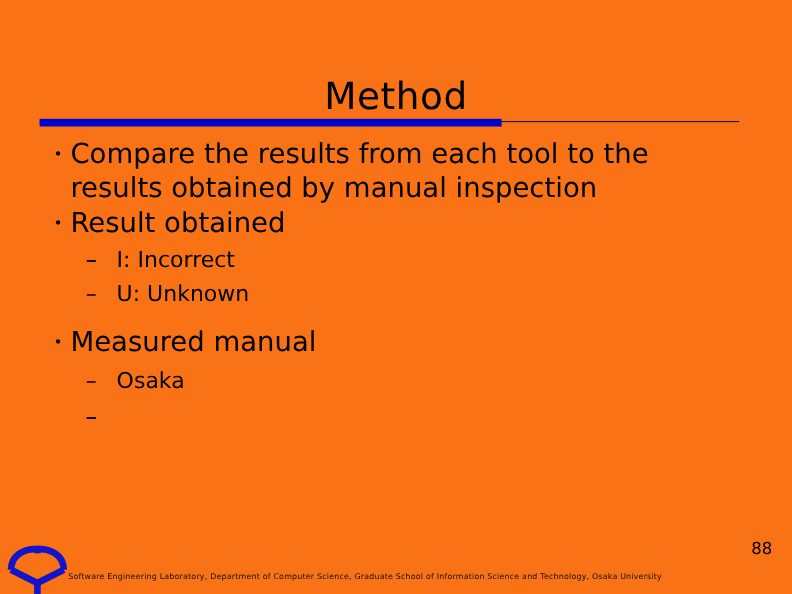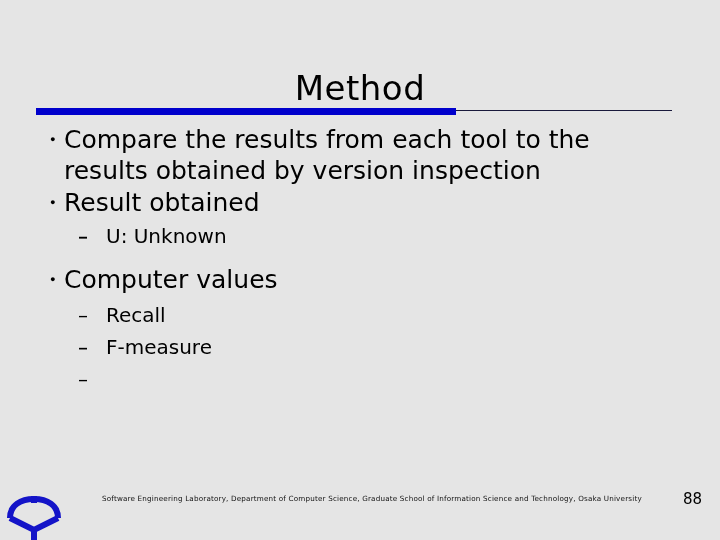--- a/index.html
+++ b/index.html
@@ -4,21 +4,21 @@
 <style>
   html, body {
     margin: 0;
     padding: 0;
     background: #ffffff;
   }
   .slide {
     position: relative;
     width: 720px;
     height: 540px;
-    background: #e5e5e5;
+    background: #f97316;
     overflow: hidden;
     font-family: "DejaVu Sans", sans-serif;
     color: #000000;
     -webkit-font-smoothing: none;
   }
 
   
   .title {
     position: absolute;
     left: 0;
@@ -115,28 +115,27 @@
     left: 6px;
     bottom: 0px;
     width: 56px;
     height: 44px;
   }
 
   
   .footer-text {
     position: absolute;
     left: 62px;
-    top: 494px;
+    top: 519px;
     font-size: 7.2px;
     line-height: 10px;
     letter-spacing: 0.18px;
     color: #111111;
     font-family: "DejaVu Sans", sans-serif;
     white-space: nowrap;
-    margin-left: 40px;
   }
   .page-num {
     position: absolute;
     right: 18px;
     top: 490px;
     font-size: 15px;
     line-height: 18px;
     color: #000000;
     font-family: "DejaVu Sans", sans-serif;
   }
@@ -150,57 +149,57 @@
 
   <div class="divider-wrap">
     <div class="divider-thin"></div>
     <div class="divider-bar"></div>
   </div>
 
   <div class="body">
 
     <div class="l1">
       <span class="marker">・</span>
-      <span class="l1-text">Compare the results from each tool to the results obtained by version inspection</span>
+      <span class="l1-text">Compare the results from each tool to the results obtained by manual inspection</span>
     </div>
 
     <div class="l1">
       <span class="marker">・</span>
       <span class="l1-text">Result obtained</span>
     </div>
 
     <div class="sub-group">
       <div class="l2">
         <span class="dash">–</span>
       </div>
       <div class="l2">
         <span class="dash">–</span>
+        <span>I: Incorrect</span>
       </div>
       <div class="l2">
         <span class="dash">–</span>
         <span>U: Unknown</span>
       </div>
     </div>
 
     <div class="l1 gap-before">
       <span class="marker">・</span>
-      <span class="l1-text">Computer values</span>
+      <span class="l1-text">Measured manual</span>
     </div>
 
     <div class="sub-group gap-sub">
       <div class="l2 wide">
         <span class="dash">–</span>
-        <span>Recall</span>
-      </div>
-      <div class="l2 wide">
-        <span class="dash">–</span>
-      </div>
-      <div class="l2 wide">
-        <span class="dash">–</span>
-        <span>F-measure</span>
+        <span>Osaka</span>
+      </div>
+      <div class="l2 wide">
+        <span class="dash">–</span>
+      </div>
+      <div class="l2 wide">
+        <span class="dash">–</span>
       </div>
       <div class="l2 wide">
         <span class="dash">–</span>
       </div>
     </div>
 
   </div>
 
   <div class="logo">
     <svg width="56" height="44" viewBox="0 0 56 44" xmlns="http://www.w3.org/2000/svg">

